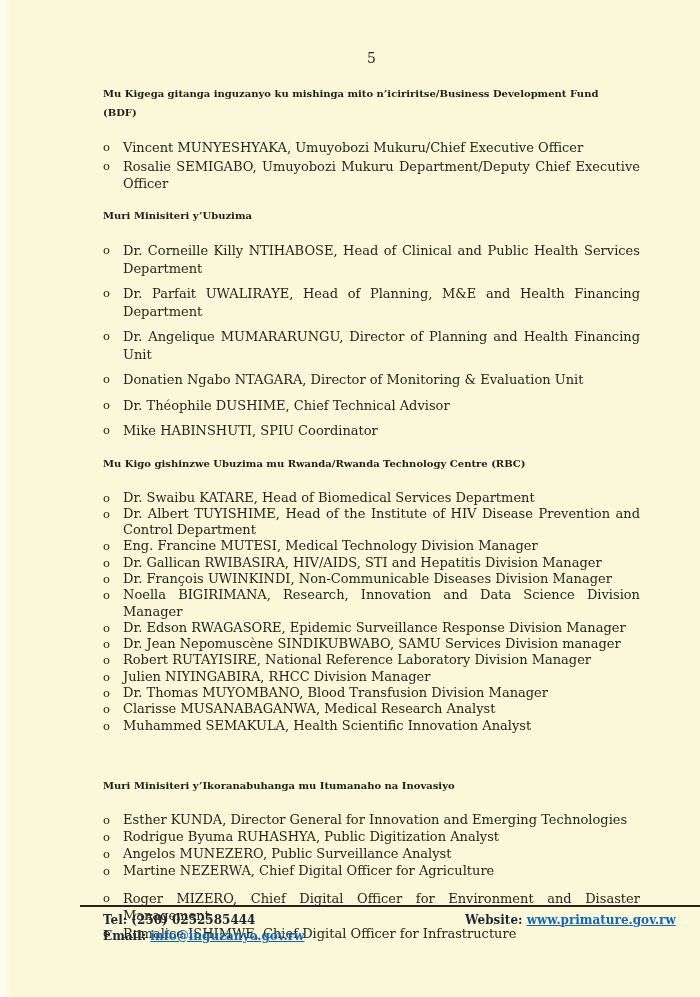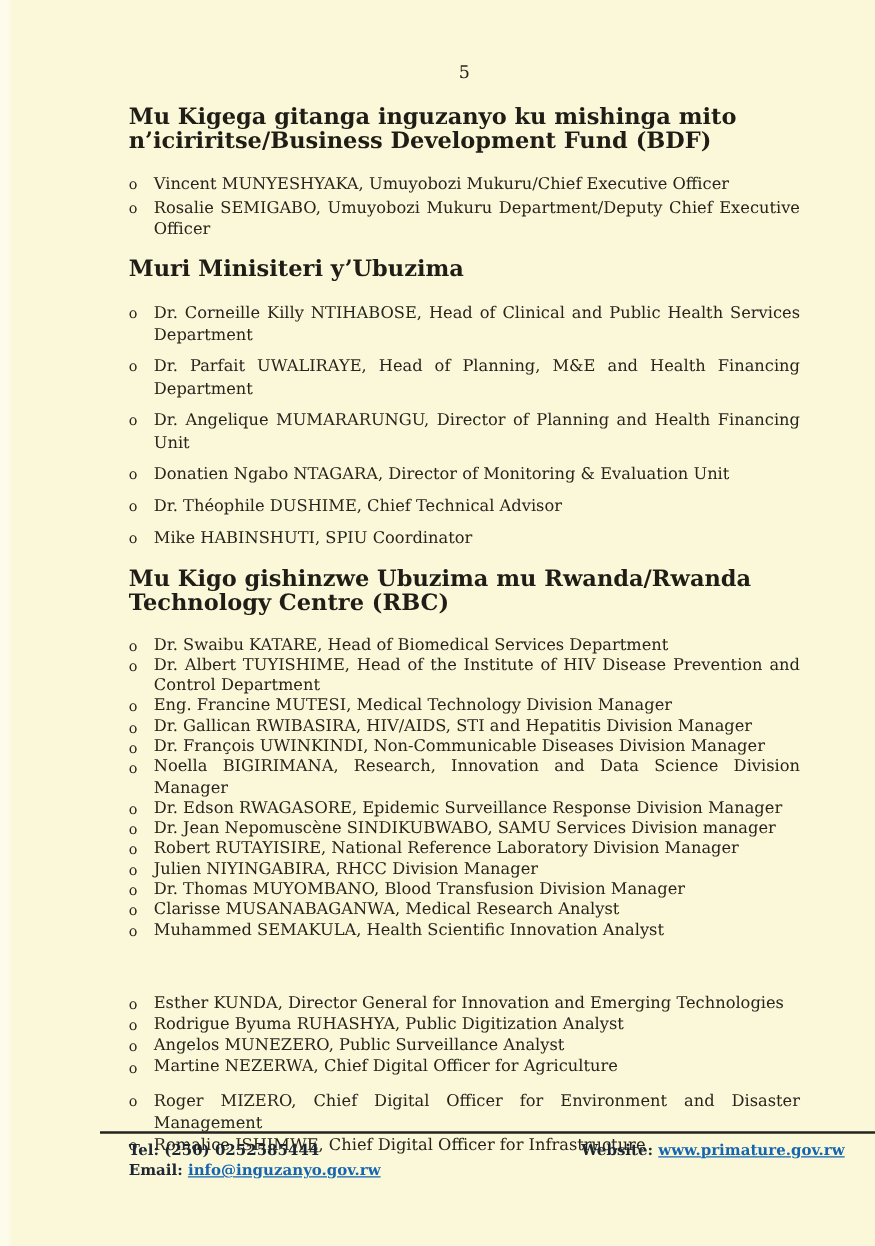--- a/index.html
+++ b/index.html
@@ -22,21 +22,21 @@
   .content{
     padding:50px 60px 0 103px;
   }
   .page-number{
     text-align:center;
     font-size:14px;
     margin-bottom:18px;
   }
   section.doc-section{margin-bottom:14px;}
   .section-heading{
-    font-size:18px;
+    font-size:10px;
     font-weight:bold;
     color:var(--heading);
     line-height:19px;
     margin:0 0 17px 0;
     max-width:523px;
   }
   ul.group{
     list-style:none;
     margin:0 0 0 0;
     padding:0;
@@ -213,20 +213,21 @@
   </li>
 
   <li class="entry">
     <span class="bullet">o</span>
     <span class="entry-text">Muhammed SEMAKULA, Health Scientific Innovation Analyst</span>
   </li>
 </ul>
       </section>
 
   <section class="doc-section">
+    <h2 class="section-heading">Muri Minisiteri y’Ikoranabuhanga mu Itumanaho na Inovasiyo</h2>
   <ul class="group">
   <li class="entry">
     <span class="bullet">o</span>
     <span class="entry-text">Esther KUNDA, Director General for Innovation and Emerging Technologies</span>
   </li>
 
   <li class="entry">
     <span class="bullet">o</span>
     <span class="entry-text">Rodrigue Byuma RUHASHYA, Public Digitization Analyst</span>
   </li>

